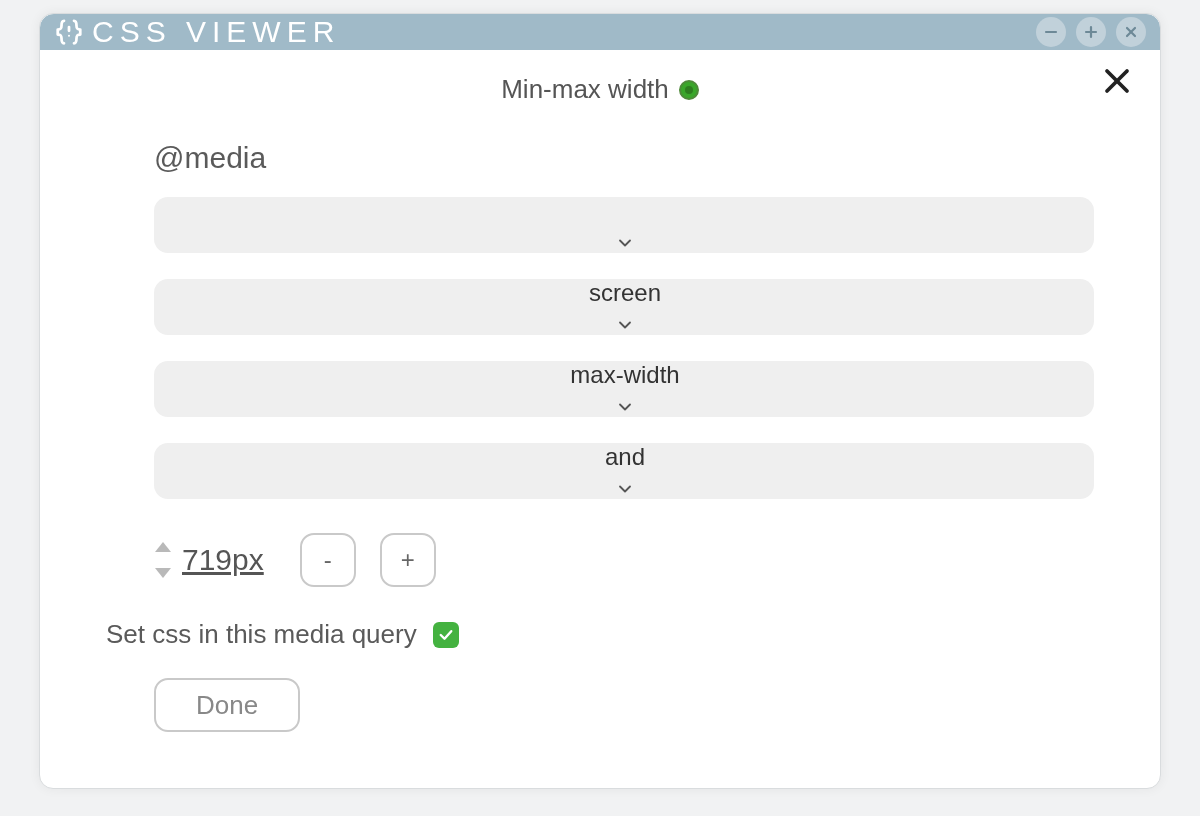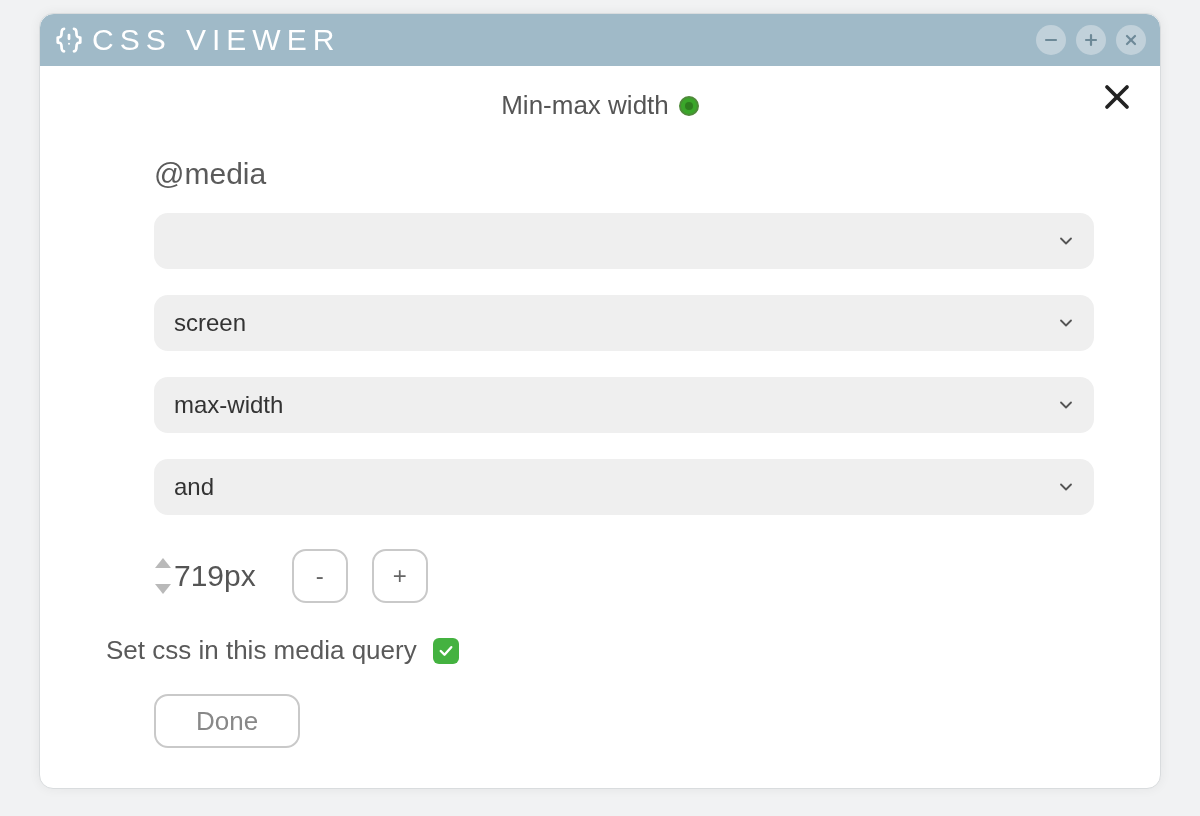--- a/index.html
+++ b/index.html
@@ -21,21 +21,21 @@
     height: 776px;
     background: #fff;
     border: 1px solid #d9dcde;
     border-radius: 14px;
     box-shadow: 0 0 12px rgba(0,0,0,0.06);
     overflow: hidden;
   }
 
   
   .titlebar {
-    height: 52px;
+    height: 36px;
     background: #a0bac8;
     display: flex;
     align-items: center;
     justify-content: space-between;
     padding: 0 14px 0 14px;
     border-top-left-radius: 14px;
     border-top-right-radius: 14px;
   }
   .title-left {
     display: flex;
@@ -125,36 +125,38 @@
     height: 56px;
     background: #efefef;
     border-radius: 14px;
     display: flex;
     align-items: center;
     justify-content: space-between;
     padding: 0 18px 0 20px;
     cursor: pointer;
     font-size: 24px;
     color: #333;
+    flex-direction: column;
   }
   .dd .chev svg{ display:block; }
 
   
   .value-row {
     margin-top: 34px;
     margin-left: 84px;
     display: flex;
     align-items: center;
     gap: 36px;
   }
   .spinner {
     display: flex;
     align-items: center;
-    gap: 2px;
+    gap: 10px;
     position: relative;
+    text-decoration: underline;
   }
   .spinner .arrows {
     display: flex;
     flex-direction: column;
     justify-content: center;
     gap: 14px;
   }
   .spinner .arrows svg{ display:block; }
   .spinner .val {
     font-size: 30px;

